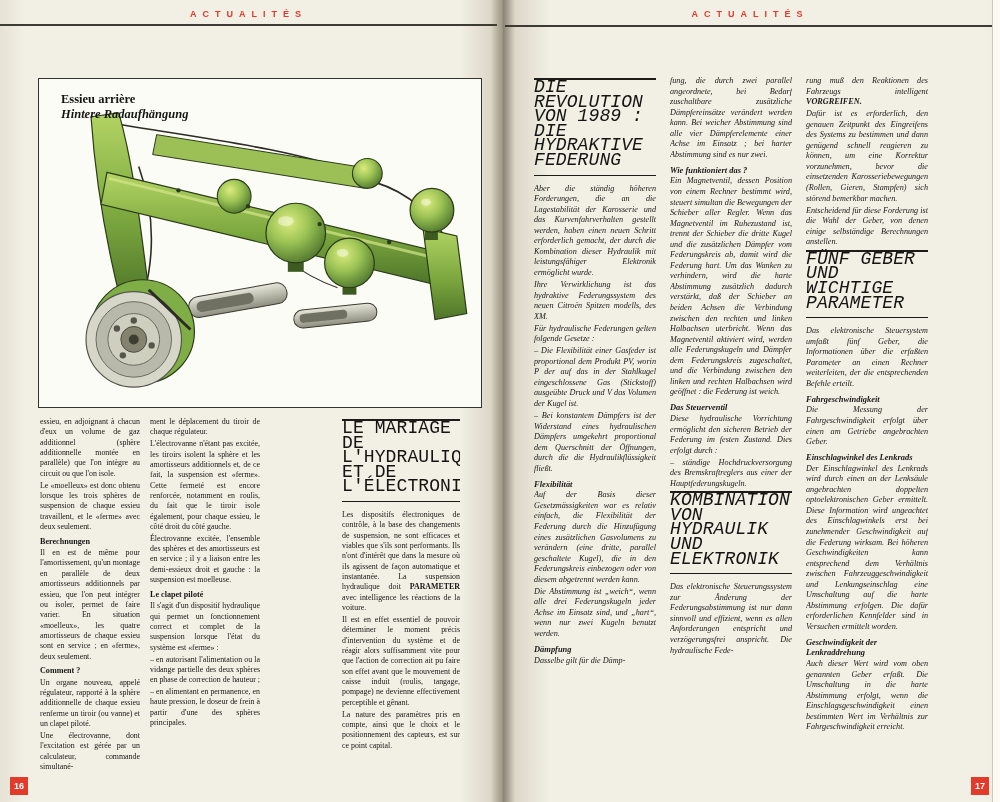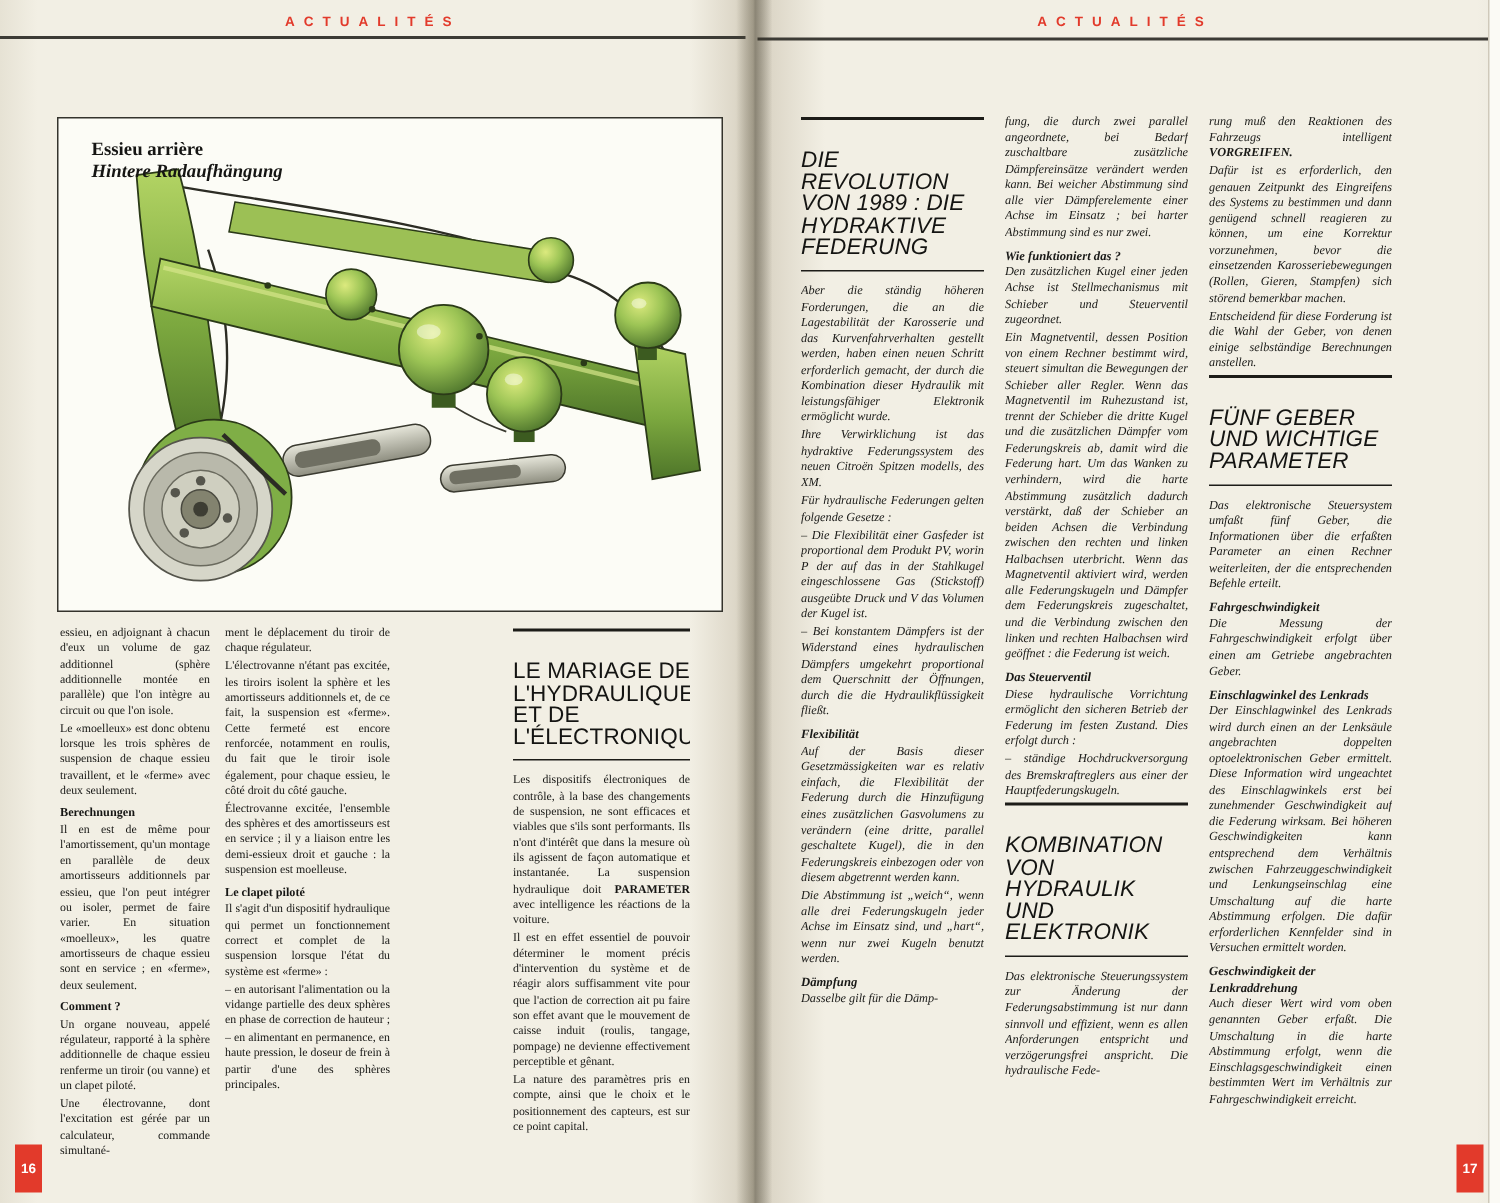--- a/index.html
+++ b/index.html
@@ -45,29 +45,29 @@
   .col{overflow:hidden;box-sizing:border-box;}
   .fr .col:nth-child(1){width:100px;height:378px;}
   .fr .col:nth-child(2){width:110px;margin-left:10px;height:378px;}
   .fr .col:nth-child(3){width:118px;margin-left:82px;height:378px;}
   .de .col{width:122px;height:720px;}
   .de .col + .col{margin-left:14px;}
   .para{margin:0;text-align:justify;hyphens:auto;-webkit-hyphens:auto;}
   .para + .para{margin-top:1.5px;}
   .subhead{font-weight:bold;margin:4.5px 0 1px;font-size:1.03em;}
   .boxed-head{
-    font-family:Liberation Sans, sans-serif;
-    font-size:15px;line-height:14.6px;font-weight:400;color:#141412;
+    font-family:Liberation Mono, monospace;
+    font-size:18px;line-height:14.6px;font-weight:400;color:#141412;
     border-top:2px solid #1d1c18;border-bottom:1.5px solid #1d1c18;
-    padding:20px 0 7px;margin:2px 0 8px;letter-spacing:.1px;text-align:left;hyphens:none;
+    padding:0 0 7px;margin:2px 0 8px;letter-spacing:.1px;text-align:left;hyphens:none;
   }
   .de .para,.de .subhead,.de .boxed-head{font-style:italic;}
 
   .pagenum{
-    position:absolute;bottom:7px;width:18px;height:32px;background:#e23a2b;color:#fff;
+    position:absolute;bottom:7px;width:18px;height:18px;background:#e23a2b;color:#fff;
     font-family:"Liberation Sans",sans-serif;font-size:9px;font-weight:bold;
     display:flex;align-items:center;justify-content:center;
   }
   .pagenum.left{left:10px;}
   .pagenum.right{right:11px;}
 </style>
 </head>
 <body>
 
 <div class="spread">
@@ -192,21 +192,20 @@
         <p class="para">– Bei konstantem Dämpfers ist der Widerstand eines hydraulischen Dämpfers umgekehrt proportional dem Querschnitt der Öffnungen, durch die die Hydraulikflüssigkeit fließt.</p>
         <div class="subhead">Flexibilität</div>
         <p class="para">Auf der Basis dieser Gesetzmässigkeiten war es relativ einfach, die Flexibilität der Federung durch die Hinzufügung eines zusätzlichen Gasvolumens zu verändern (eine dritte, parallel geschaltete Kugel), die in den Federungskreis einbezogen oder von diesem abgetrennt werden kann.</p>
         <p class="para">Die Abstimmung ist „weich“, wenn alle drei Federungskugeln jeder Achse im Einsatz sind, und „hart“, wenn nur zwei Kugeln benutzt werden.</p>
         <div class="subhead">Dämpfung</div>
         <p class="para">Dasselbe gilt für die Dämp-</p>
       </div>
       <div class="col">
         <p class="para">fung, die durch zwei parallel angeordnete, bei Bedarf zuschaltbare zusätzliche Dämpfereinsätze verändert werden kann. Bei weicher Abstimmung sind alle vier Dämpferelemente einer Achse im Einsatz ; bei harter Abstimmung sind es nur zwei.</p>
         <div class="subhead">Wie funktioniert das ?</div>
-        <p class="para">Den zusätzlichen Kugel einer jeden Achse ist Stellmechanismus mit Schieber und Steuerventil zugeordnet.</p>
         <p class="para">Ein Magnetventil, dessen Position von einem Rechner bestimmt wird, steuert simultan die Bewegungen der Schieber aller Regler. Wenn das Magnetventil im Ruhezustand ist, trennt der Schieber die dritte Kugel und die zusätzlichen Dämpfer vom Federungskreis ab, damit wird die Federung hart. Um das Wanken zu verhindern, wird die harte Abstimmung zusätzlich dadurch verstärkt, daß der Schieber an beiden Achsen die Verbindung zwischen den rechten und linken Halbachsen uterbricht. Wenn das Magnetventil aktiviert wird, werden alle Federungskugeln und Dämpfer dem Federungskreis zugeschaltet, und die Verbindung zwischen den linken und rechten Halbachsen wird geöffnet : die Federung ist weich.</p>
         <div class="subhead">Das Steuerventil</div>
         <p class="para">Diese hydraulische Vorrichtung ermöglicht den sicheren Betrieb der Federung im festen Zustand. Dies erfolgt durch :</p>
         <p class="para">– ständige Hochdruckversorgung des Bremskraftreglers aus einer der Hauptfederungskugeln.</p>
         <div class="boxed-head">KOMBINATION VON HYDRAULIK UND ELEKTRONIK</div>
         <p class="para">Das elektronische Steuerungssystem zur Änderung der Federungsabstimmung ist nur dann sinnvoll und effizient, wenn es allen Anforderungen entspricht und verzögerungsfrei anspricht. Die hydraulische Fede-</p>
       </div>
       <div class="col">
         <p class="para">rung muß den Reaktionen des Fahrzeugs intelligent <b>VORGREIFEN.</b></p>
         <p class="para">Dafür ist es erforderlich, den genauen Zeitpunkt des Eingreifens des Systems zu bestimmen und dann genügend schnell reagieren zu können, um eine Korrektur vorzunehmen, bevor die einsetzenden Karosseriebewegungen (Rollen, Gieren, Stampfen) sich störend bemerkbar machen.</p>

